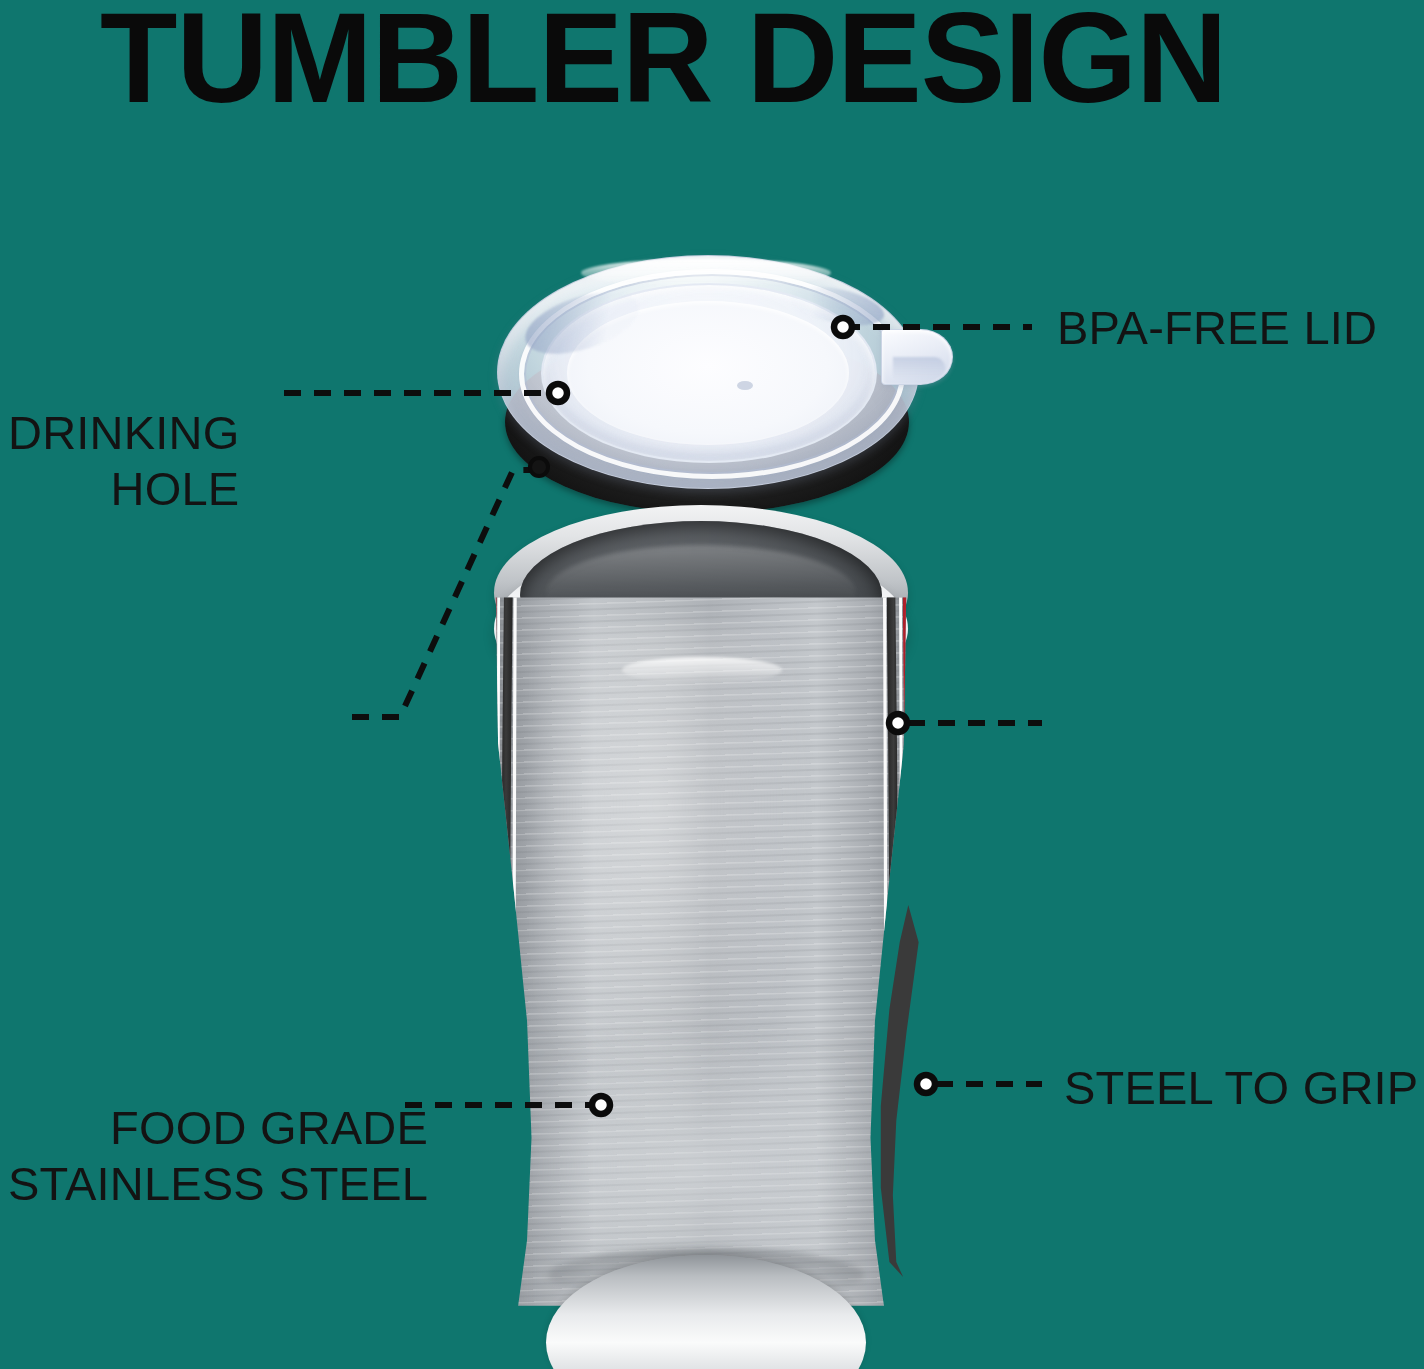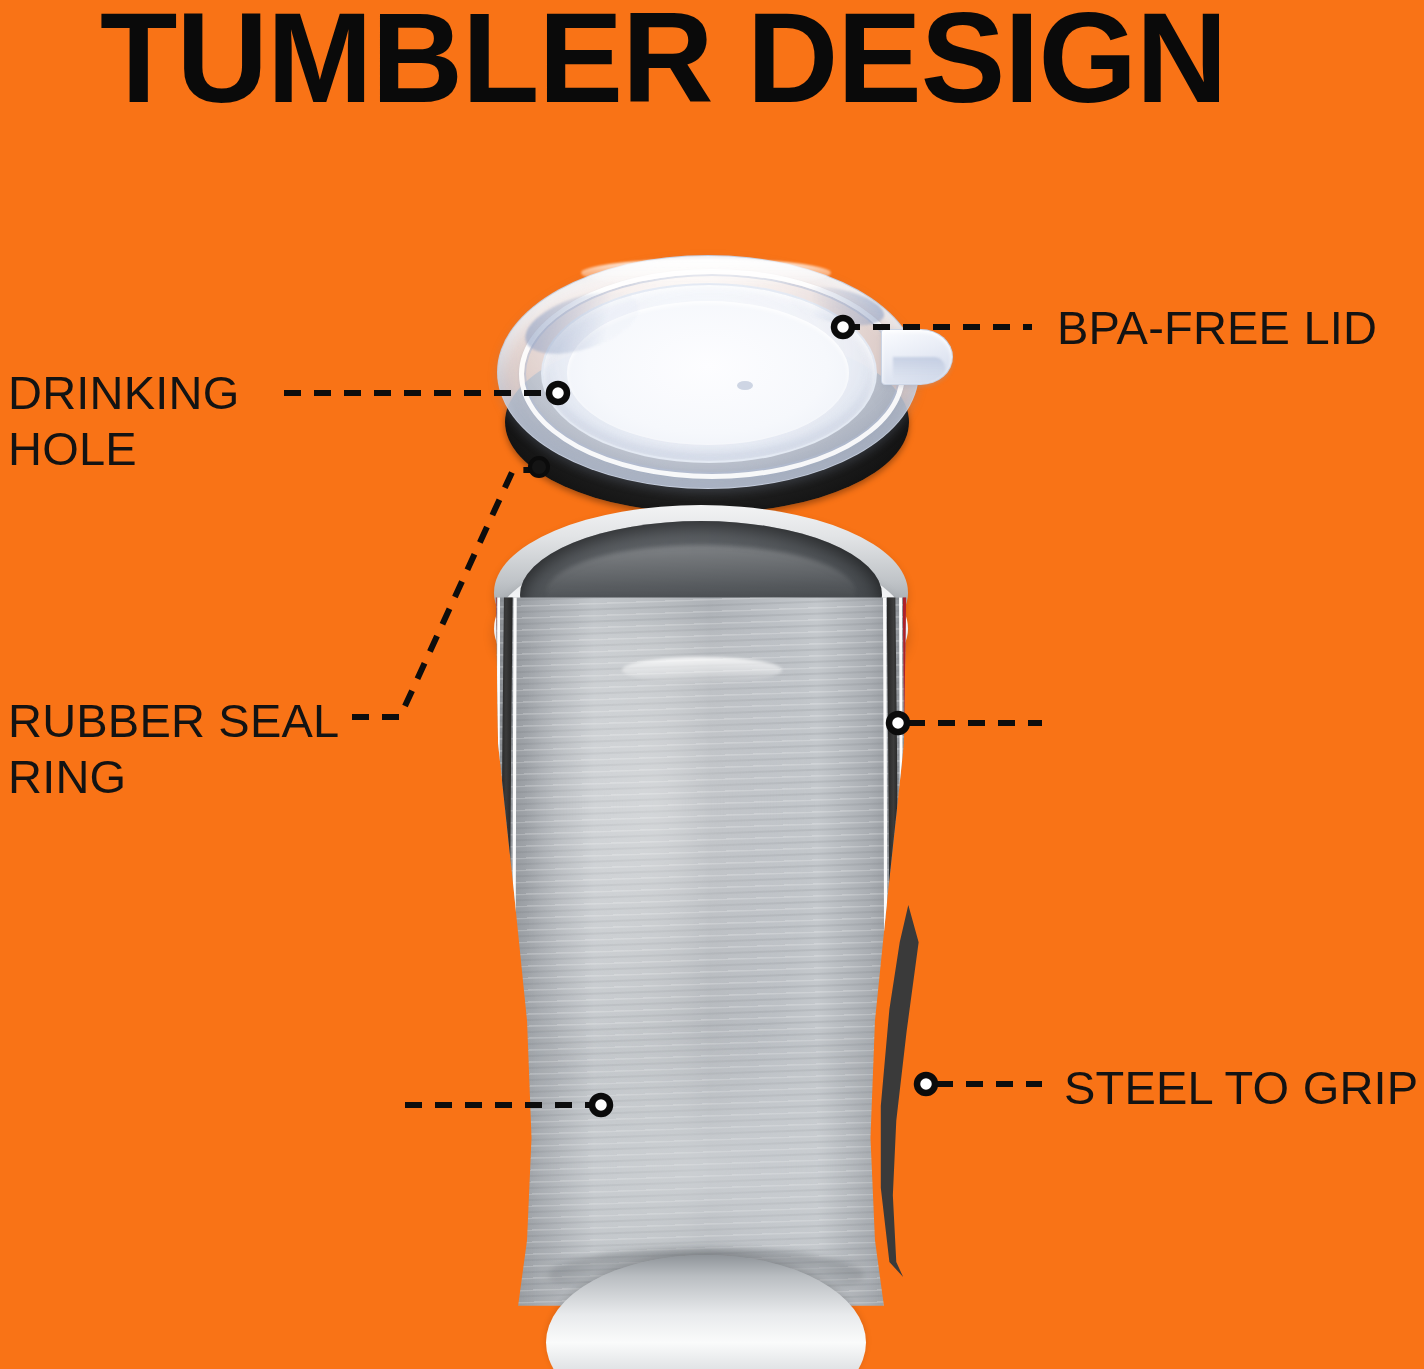--- a/index.html
+++ b/index.html
@@ -1,40 +1,40 @@
 <!DOCTYPE html>
 <html><head>
 <meta charset="utf-8">
 <style>
   html,body{margin:0;padding:0;background:#ffffff;}
   body{
     width:1424px;height:1369px;position:relative;overflow:hidden;
     font-family:"Liberation Sans","DejaVu Sans",sans-serif;
     -webkit-font-smoothing:antialiased;
   }
-  #stage{position:absolute;inset:0;background:#f97316;}
+  #stage{position:absolute;inset:0;background:#0f766e;}
 
   
   .title{
     position:absolute;left:100px;top:-12px;
     font-family:"Liberation Sans","DejaVu Sans",sans-serif;
     font-weight:700;font-size:128px;letter-spacing:-1px;
     color:#0a0a0a;white-space:nowrap;
     transform:scaleX(0.99);transform-origin:left top;
     line-height:1.1;
   }
 
   
   .label{
     position:absolute;
     font-family:"Liberation Sans","DejaVu Sans",sans-serif;
     font-weight:300;font-size:47px;line-height:56px;
     color:#131313;white-space:pre-line;letter-spacing:0.2px;
   }
-  .label.left{text-align:left;}
+  .label.left{text-align:right;margin-top:40px;}
   .label.right{text-align:left;}
 
   
   .leader-svg{position:absolute;left:0;top:0;width:1424px;height:1369px;pointer-events:none;}
 
   
   .art{position:absolute;left:0;top:0;width:1424px;height:1369px;}
 
   
   .lid-wrap{position:absolute;left:489px;top:253px;width:462px;height:278px;}
@@ -306,20 +306,20 @@
         <path d="M 936 1084 L 1042 1084" class="leader-line"></path>
         <circle cx="926" cy="1084" r="9" class="marker"></circle>
       </g>
   </svg>
 
   <div class="label right" style="left:1057px;top:300px;">BPA-FREE LID</div>
 
   <div class="label left" style="left:8px;top:365px;">DRINKING
 HOLE</div>
 
-  <div class="label left" style="left:8px;top:693px;">RUBBER SEAL
-RING</div>
-
-
+
+
+  <div class="label left" style="left:8px;top:1060px;">FOOD GRADE
+STAINLESS STEEL</div>
 
   <div class="label right" style="left:1064px;top:1060px;">STEEL TO GRIP</div>
 
 </div>
 
 </body></html>

